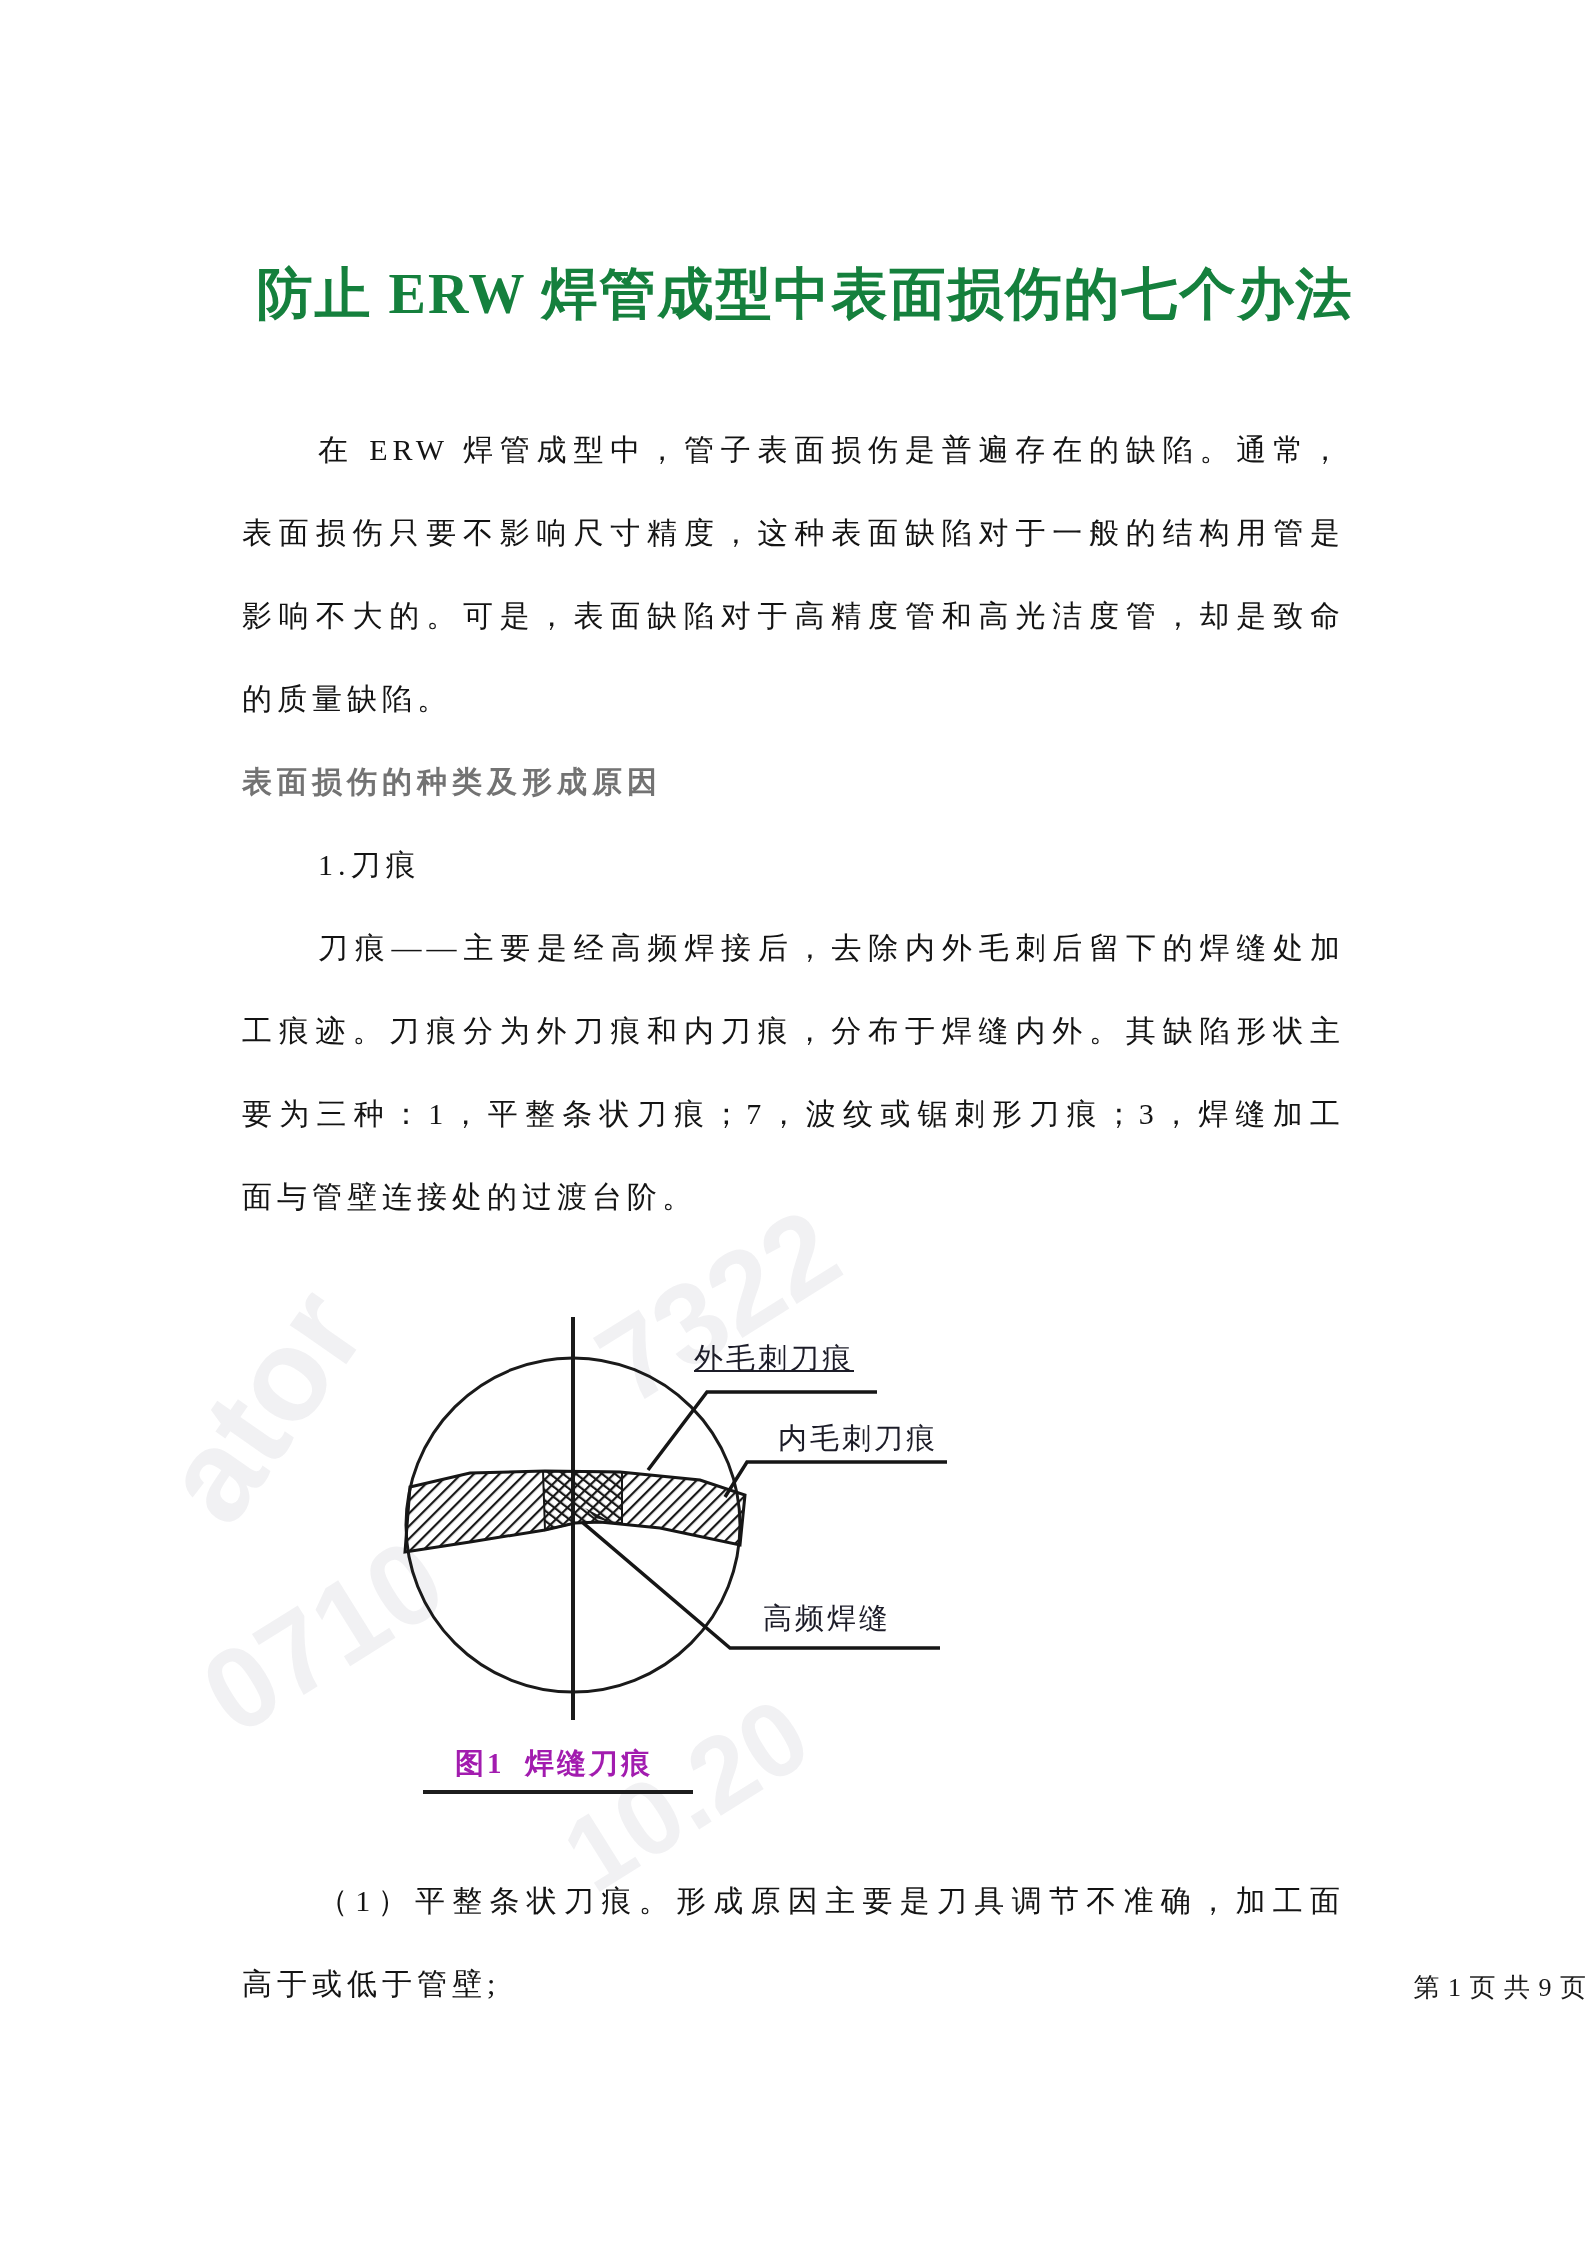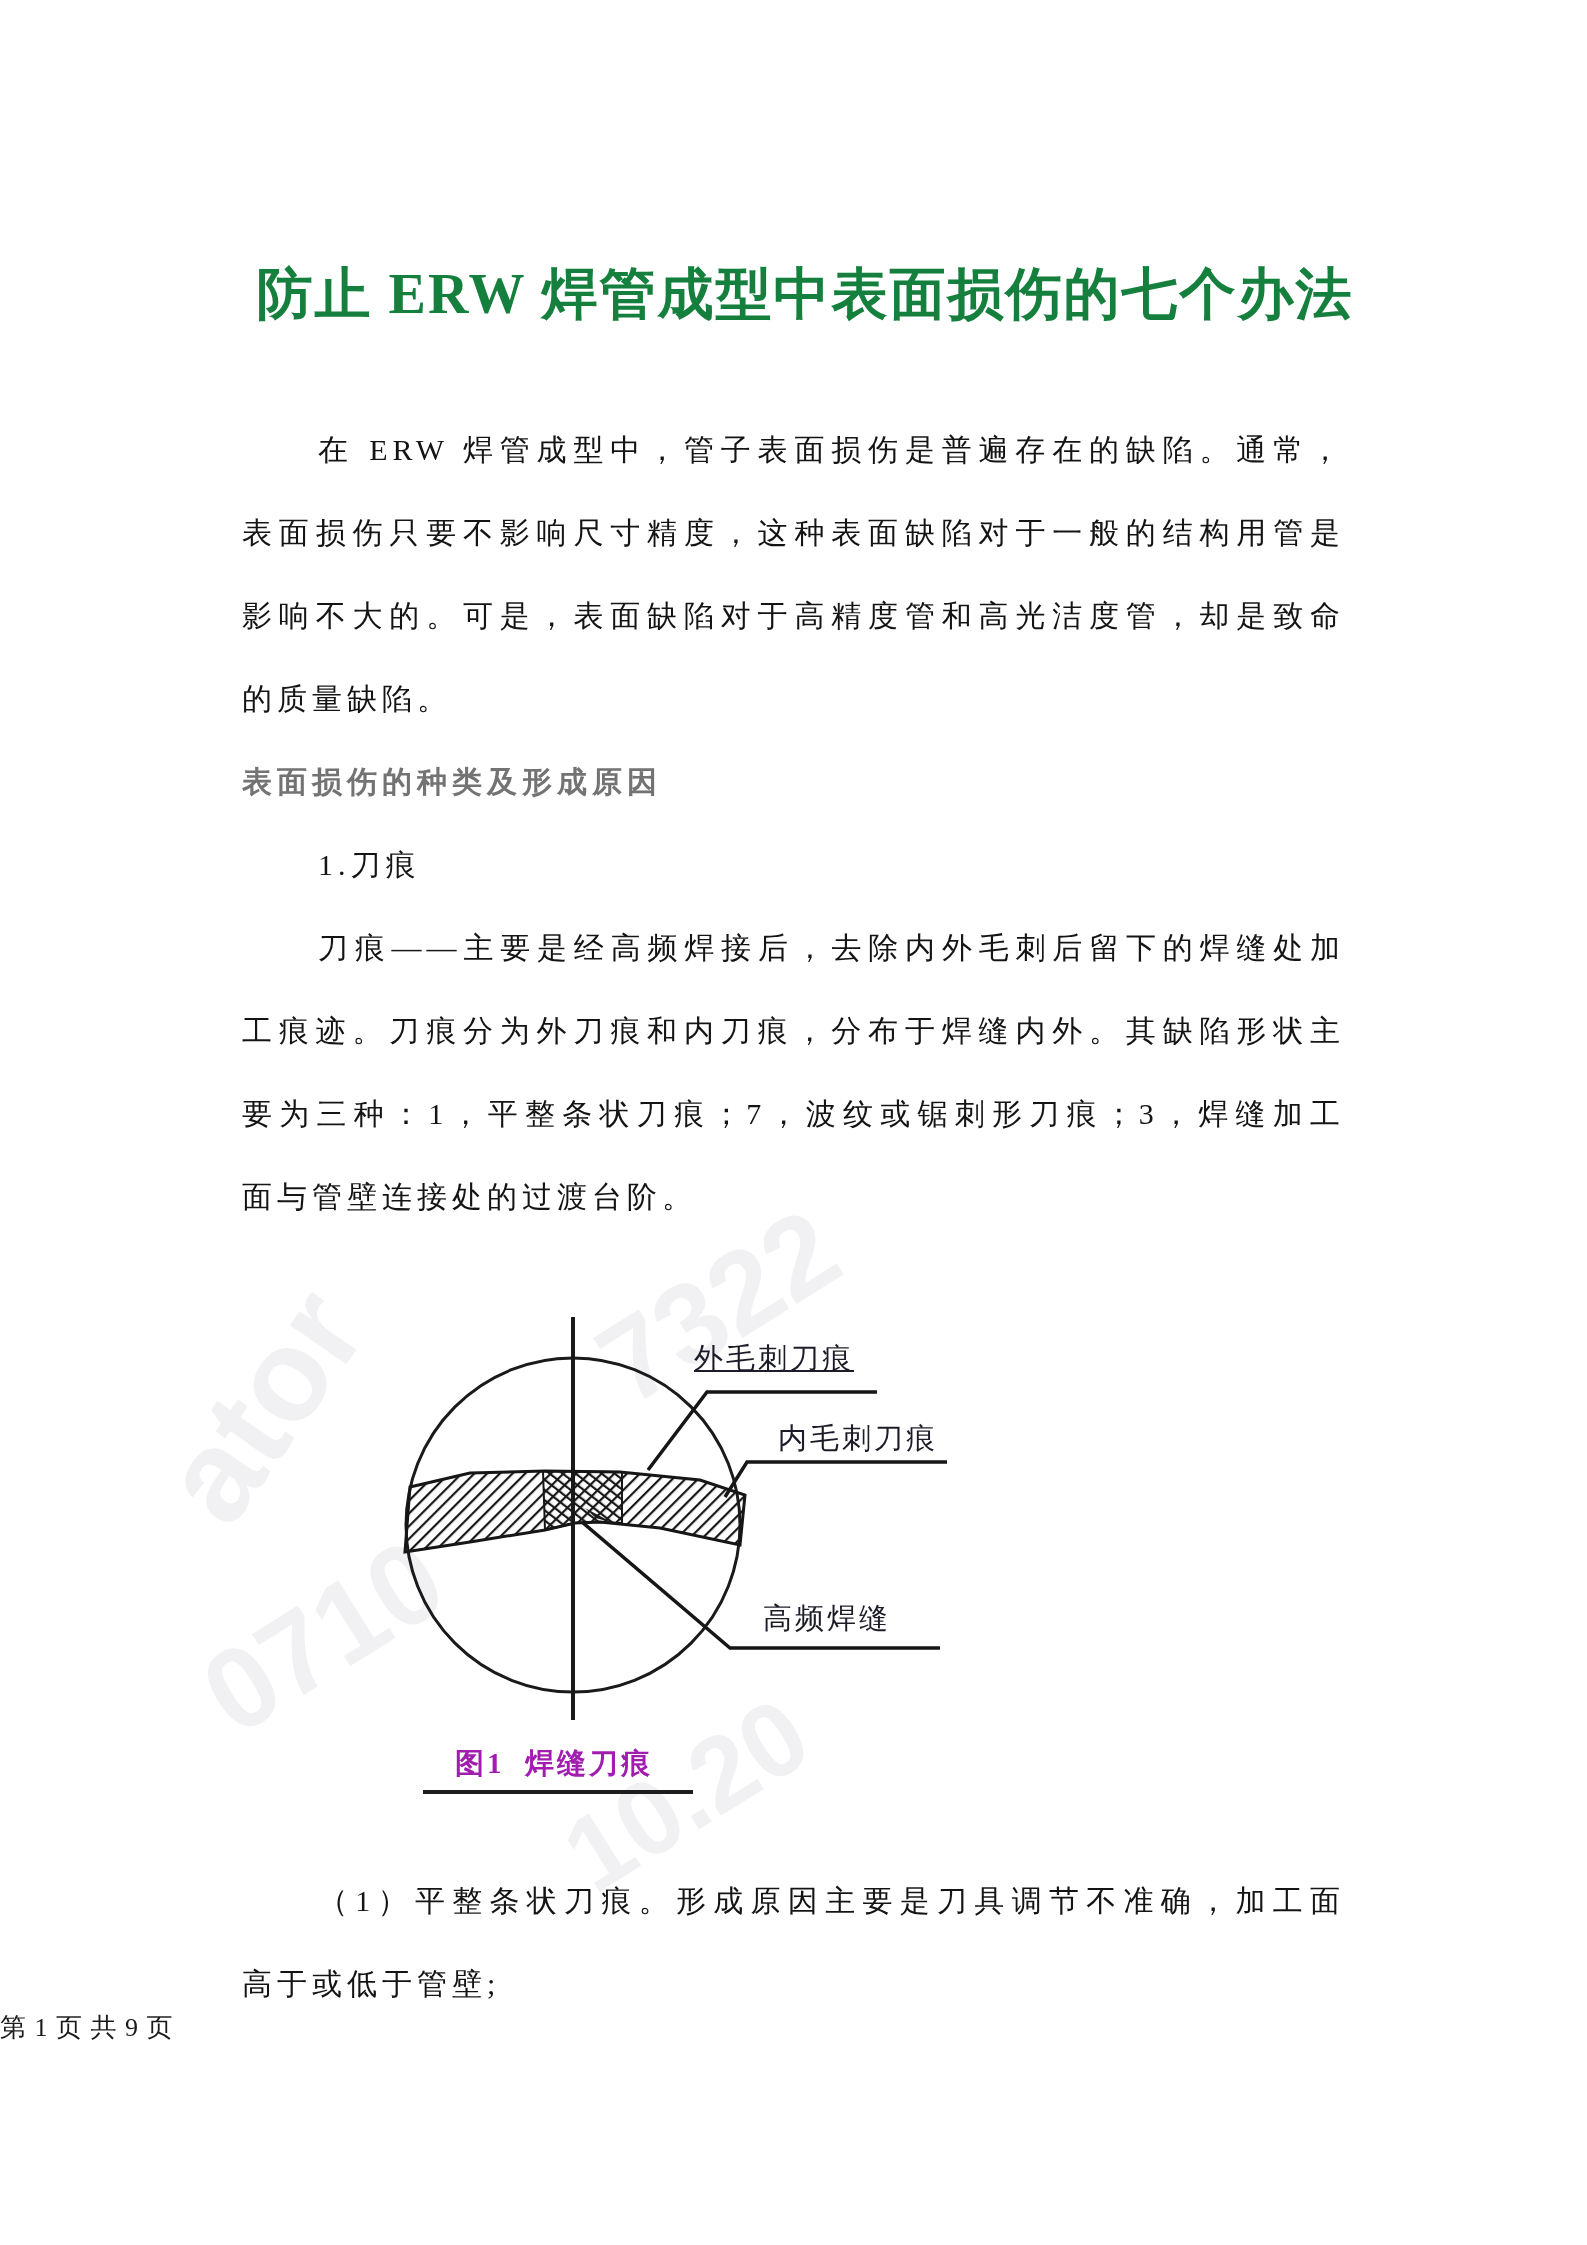--- a/index.html
+++ b/index.html
@@ -51,22 +51,22 @@
     position:absolute; font-family:"Liberation Sans","DejaVu Sans",sans-serif;
     font-weight:bold; color:rgba(60,60,80,0.07); white-space:nowrap;
     pointer-events:none;
   }
   .wm1 { left:140px; top:1330px; font-size:130px; transform:rotate(-55deg); }
   .wm2 { left:590px; top:1240px; font-size:115px; transform:rotate(-32deg); }
   .wm3 { left:195px; top:1570px; font-size:115px; transform:rotate(-32deg); }
   .wm4 { left:555px; top:1735px; font-size:105px; transform:rotate(-32deg); }
   
   .page-footer {
-    position:absolute; left:0; right:0; top:2000px; height:56px; line-height:56px;
-    text-align:left; font-size:26px; letter-spacing:1px; color:#1a1a1a;
+    position:absolute; left:0; right:0; top:1960px; height:56px; line-height:56px;
+    text-align:right; font-size:26px; letter-spacing:1px; color:#1a1a1a;
     white-space:pre;
   }
 </style>
 </head>
 <body>
 
 <div class="page">
 
   <div class="wm wm1">ator</div>
   <div class="wm wm2">7322</div>

